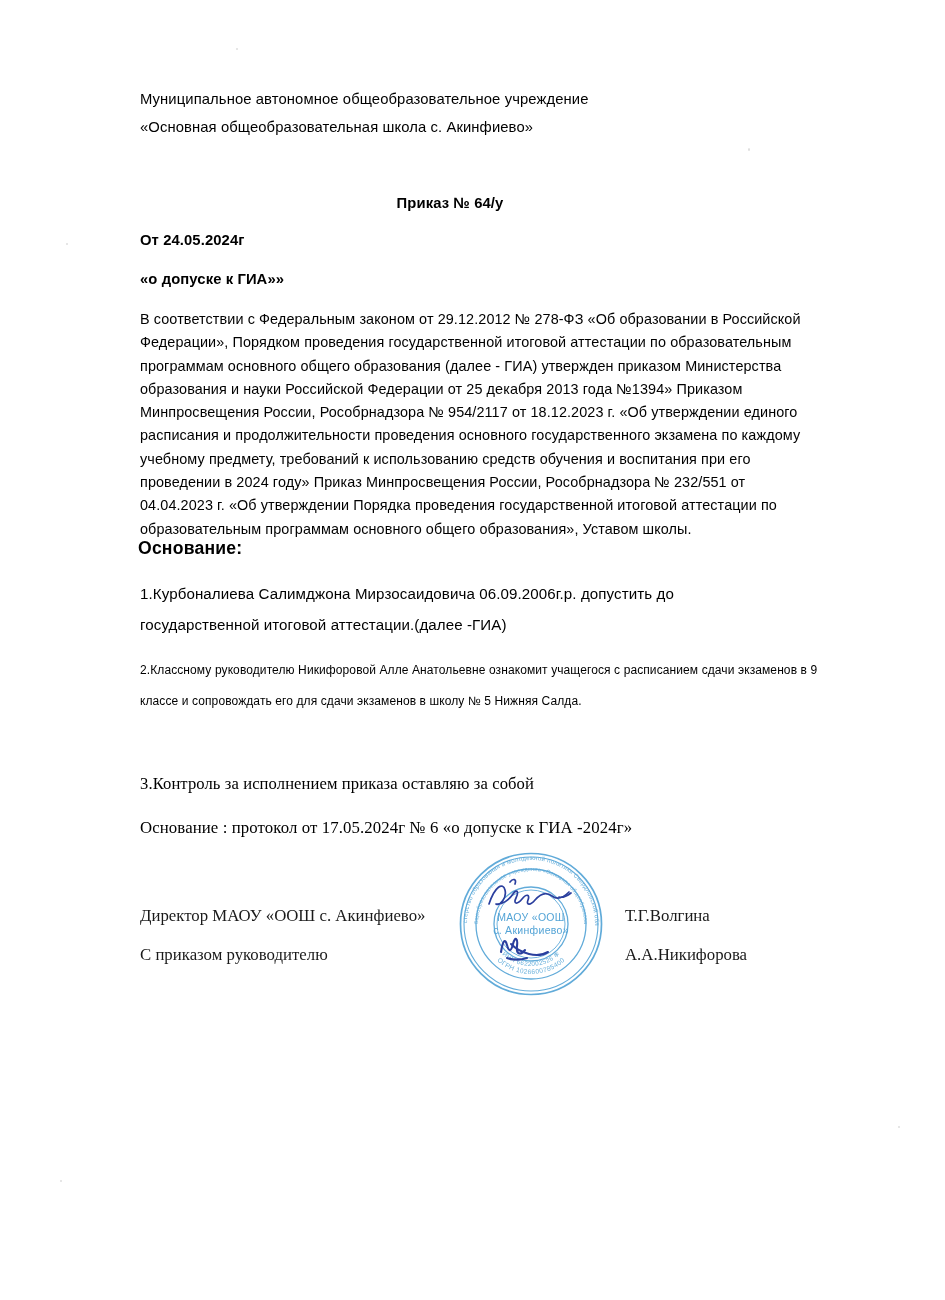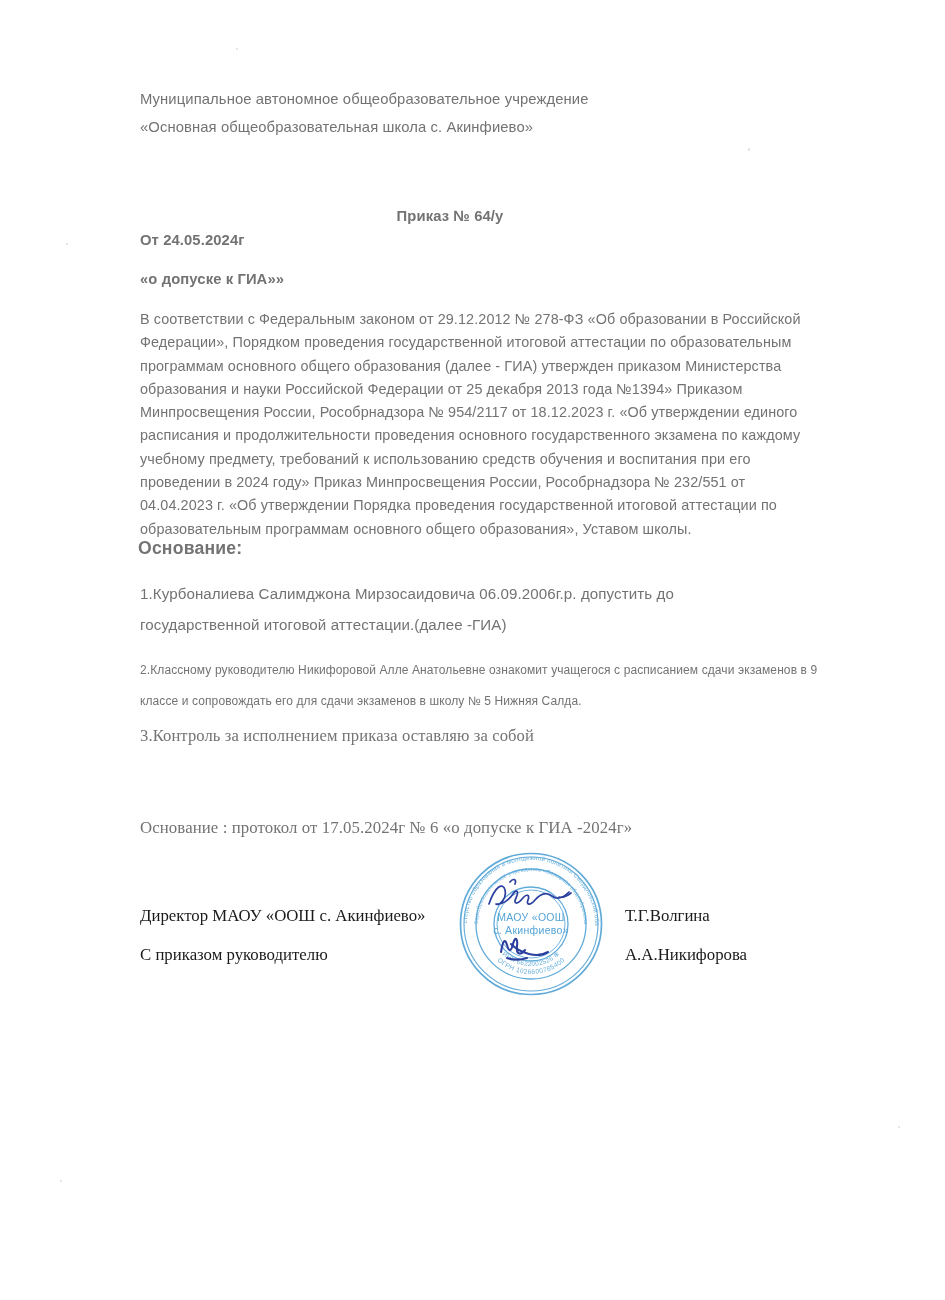--- a/index.html
+++ b/index.html
@@ -17,41 +17,41 @@
     font-family: "Liberation Sans", sans-serif;
     color: #1a1a1a;
     -webkit-font-smoothing: antialiased;
   }
 
   
   .blk {
     position: absolute;
     font-size: 14.6px;
     line-height: 25px;
-    color: #737373;
+    color: #000000;
     letter-spacing: 0.1px;
   }
   .sans   { font-family: "Liberation Sans", sans-serif; }
   .serif  { font-family: "Liberation Serif", serif; }
   .bold   { font-weight: bold; }
 
   
   #org-header {
     left: 140px;
     top: 85px;
     width: 700px;
     font-size: 14.8px;
     line-height: 28px;
   }
   #org-header div { white-space: nowrap; }
 
   
   #order-title {
     left: 140px;
-    top: 204px;
+    top: 191px;
     width: 620px;
     text-align: center;
     font-size: 14.8px;
     font-weight: bold;
   }
   #order-date {
     left: 140px;
     top: 228px;
     font-size: 14.8px;
     font-weight: bold;
@@ -91,21 +91,21 @@
   }
   #clause-2 {
     left: 140px;
     top: 655px;
     width: 680px;
     font-size: 12px;
     line-height: 31px;
   }
   #clause-3 {
     left: 140px;
-    top: 722px;
+    top: 770px;
     width: 680px;
     font-size: 16.6px;
     line-height: 28px;
   }
 
   #basis {
     left: 140px;
     top: 814px;
     width: 700px;
     font-size: 16.8px;

